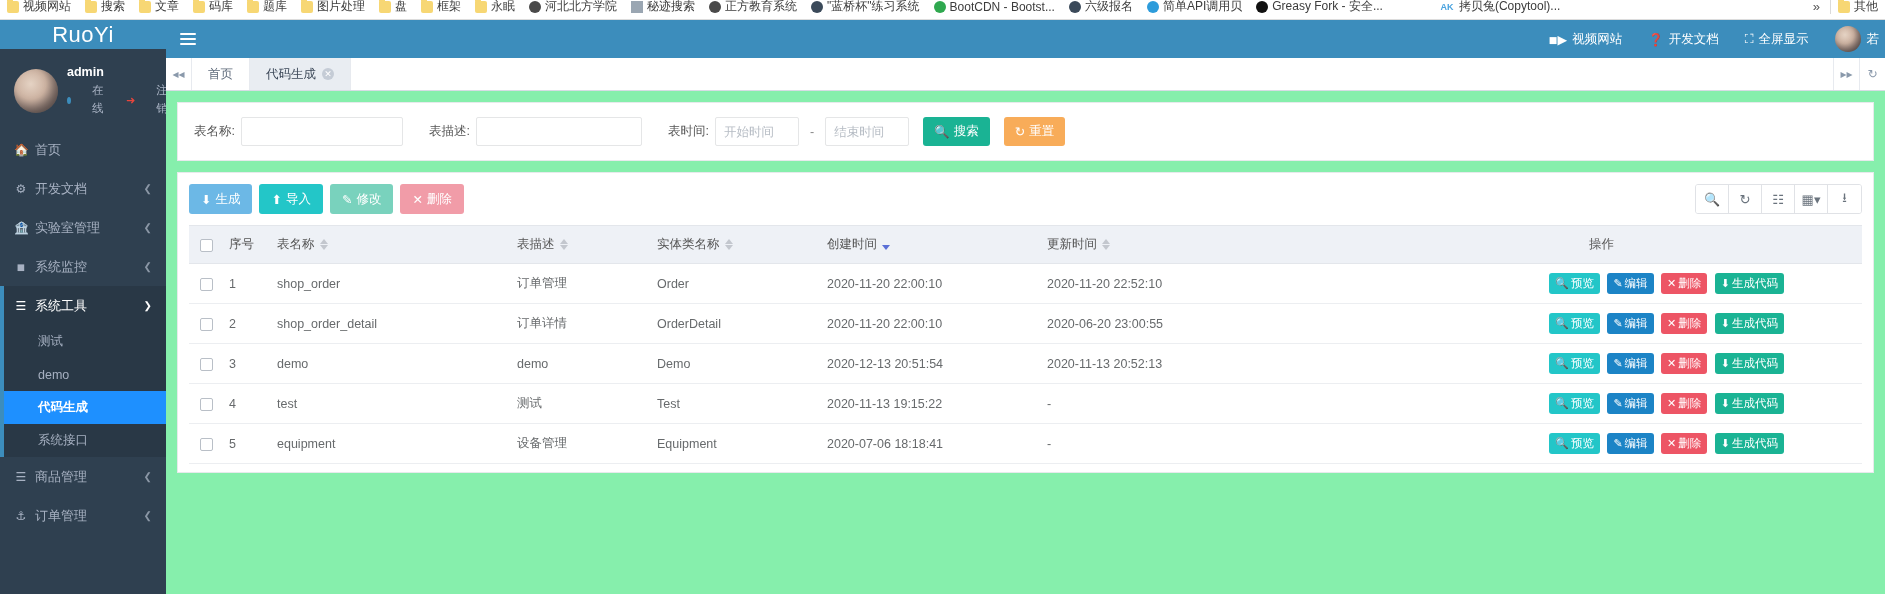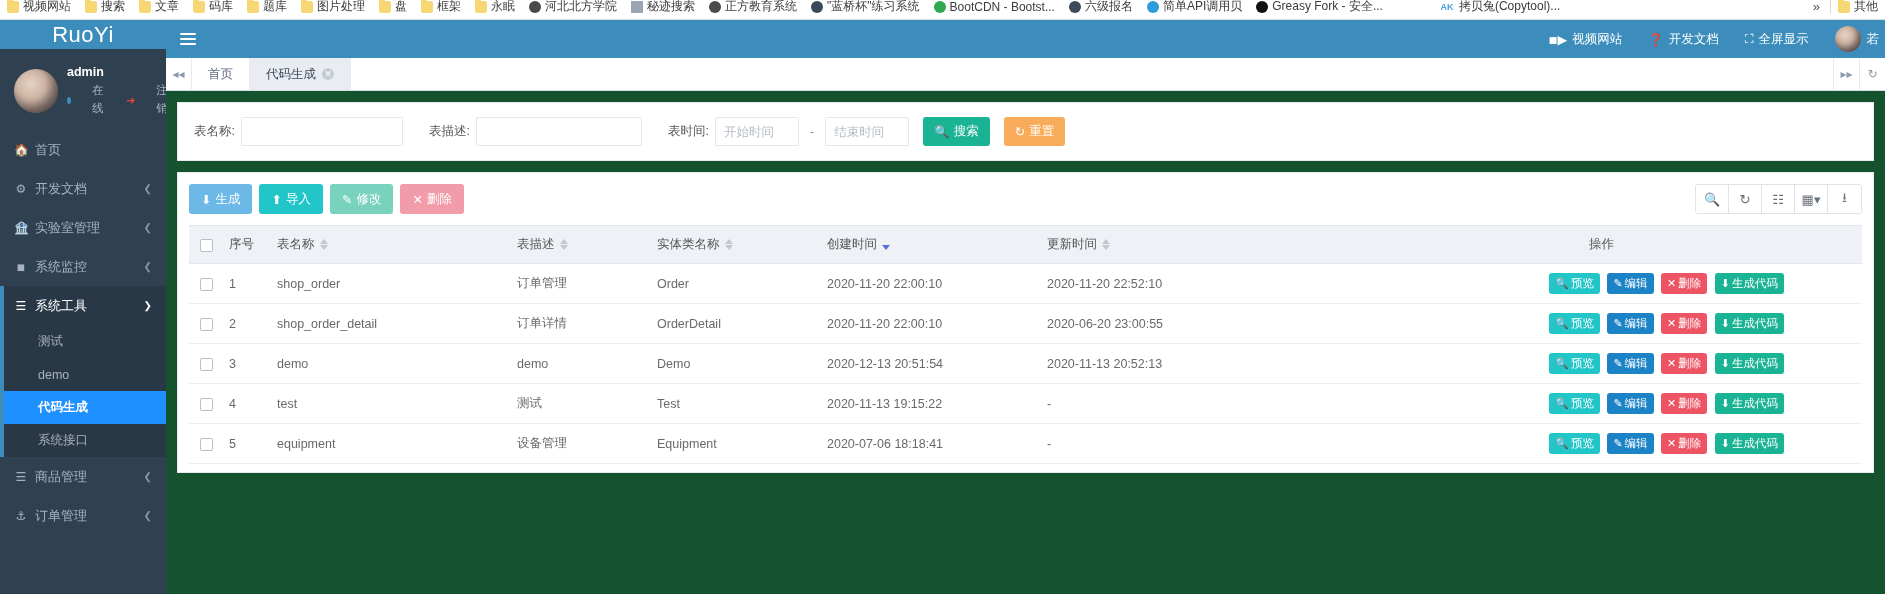--- a/index.html
+++ b/index.html
@@ -113,21 +113,21 @@
   .tab-close {
     width:12px; height:12px; border-radius:50%; background:#c5ccd6; color:#fff;
     font-size:9px; line-height:12px; text-align:center;
   }
   #tabsbar-right { margin-left:auto; display:flex; }
   .tab-arrow.r { border-right:none; border-left:1px solid #e7eaef; }
 
   
   #content {
     position: absolute; left: 166px; top: 91px; width: 1719px; height: 503px;
-    background: #14532d; padding: 11px 11px 16px 11px; overflow: hidden;
+    background: #86efac; padding: 11px 11px 16px 11px; overflow: hidden;
   }
   .panel { background:#fff; border:1px solid #e7eaec; }
   #search-panel { padding: 14px 16px; display:flex; align-items:center; }
   .form-group { display:flex; align-items:center; gap:6px; margin-right: 26px; font-size:12.5px; color:#555; }
   .form-group > label { white-space: nowrap; }
   input.fc {
     height: 29px; border: 1px solid #e5e6e7; border-radius: 2px;
     padding: 0 8px; font-size: 12.5px; color: #555;
     font-family: "Liberation Sans", sans-serif; background:#fff;
   }

